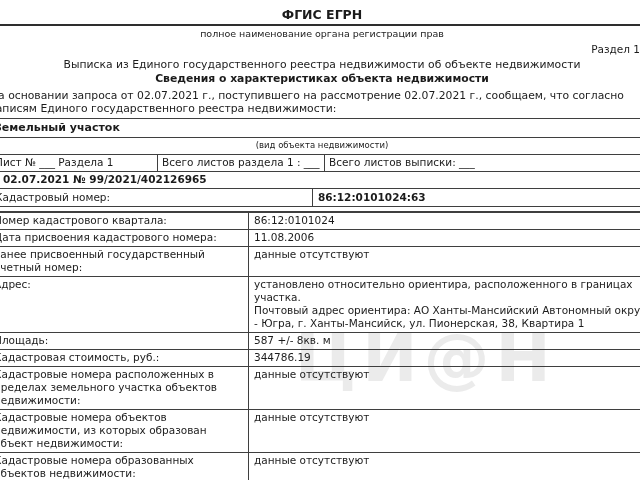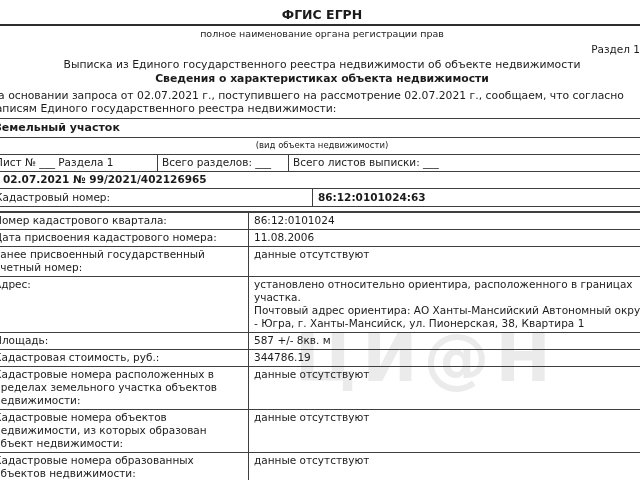--- a/index.html
+++ b/index.html
@@ -51,21 +51,21 @@
   <div class="section-label">Раздел 1</div>
   <div class="doc-title center">Выписка из Единого государственного реестра недвижимости об объекте недвижимости</div>
   <div class="doc-subtitle center">Сведения о характеристиках объекта недвижимости</div>
   <div class="intro">На основании запроса от 02.07.2021 г., поступившего на рассмотрение 02.07.2021 г., сообщаем, что согласно записям Единого государственного реестра недвижимости:</div>
 
   <div class="obj-box">Земельный участок</div>
   <div class="obj-caption">(вид объекта недвижимости)</div>
 
   <div class="sheets">
     <div class="cell c1">Лист № ___  Раздела  1</div>
-    <div class="cell c3">Всего разделов: ___</div>
+    <div class="cell c2">Всего листов раздела  1 : ___</div>
     <div class="cell c4">Всего листов выписки: ___</div>
   </div>
   <div class="date-row">02.07.2021    №    99/2021/402126965</div>
   <div class="cad-row">
     <div class="lbl">Кадастровый номер:</div>
     <div class="val">86:12:0101024:63</div>
   </div>
 
   <div class="main-table">
     <div class="row">

